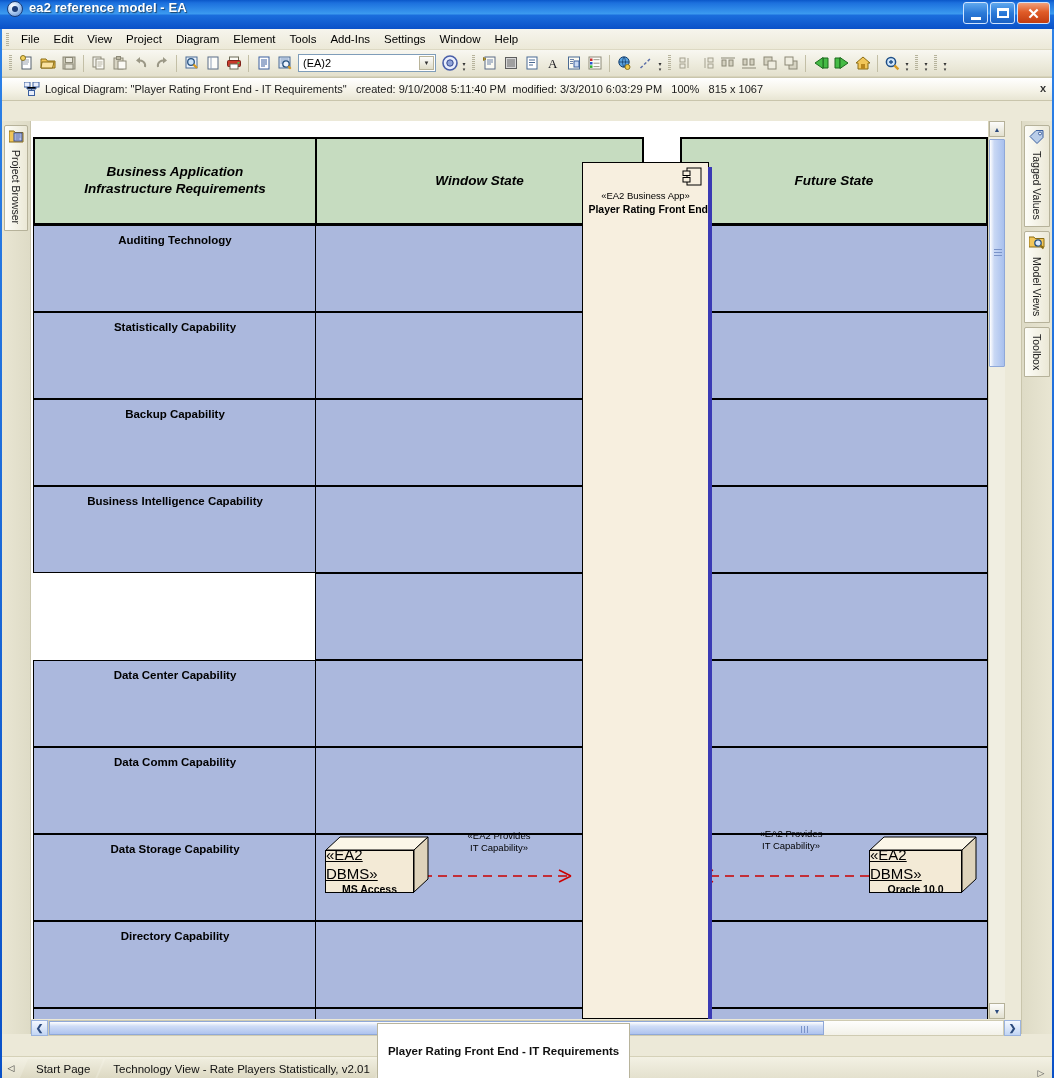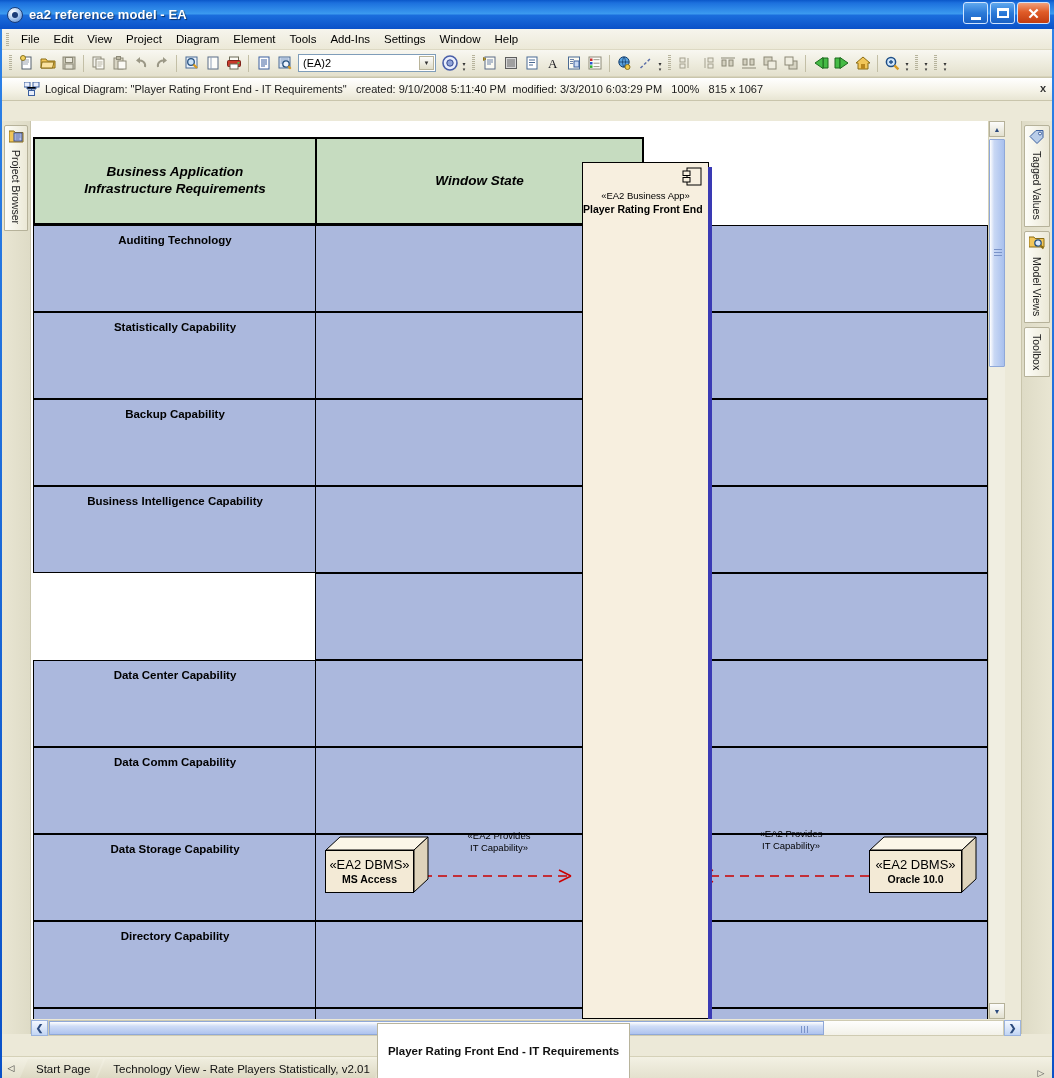--- a/index.html
+++ b/index.html
@@ -9,21 +9,21 @@
     background:#ece9d8;
     -webkit-font-smoothing:antialiased;
   }
   
   #app{position:relative;width:1054px;height:1078px;
        background:linear-gradient(to bottom,#0a51c8 0%,#1b6edd 3px,#2d82e8 8px,#0a51c8 100%);
        box-sizing:border-box;padding:0;}
   
   #titlebar{height:29px;position:relative;
     background:linear-gradient(to bottom,#0b57c9 0%,#1c70dd 10%,#3c9bf0 48%,#1b6edd 52%,#0a51c8 100%);
-    display:flex;align-items:center;}
+    display:flex;align-items:flex-start;}
   #titlebar .tb-icon{width:18px;height:18px;margin:0 5px 0 6px;position:relative;flex:none;}
   #titlebar .tb-icon .disc{position:absolute;left:1px;top:1px;width:16px;height:16px;border-radius:50%;
      background:radial-gradient(circle at 35% 30%,#fff 0%,#bcd6f5 40%,#4b7fc9 100%);
      border:1px solid #1b3d78;box-sizing:border-box;}
   #titlebar .tb-icon .disc:after{content:"";position:absolute;left:4px;top:4px;width:6px;height:6px;
      border-radius:50%;background:#1b3d78;}
   #title-text{color:#fff;font-size:13px;font-weight:bold;text-shadow:1px 1px 1px rgba(0,0,0,.55);
      letter-spacing:.1px;}
   #wincontrols{position:absolute;right:4px;top:2px;display:flex;gap:2px;}
   .wbtn{width:25px;height:22px;border:1px solid #cfe4ff;border-radius:3px;position:relative;
@@ -123,26 +123,26 @@
   .grid-header{position:absolute;background:#c6dcc0;border:2px solid #000;box-sizing:border-box;
      display:flex;align-items:center;justify-content:center;text-align:center;}
   .grid-header .ht{font-size:13.5px;font-weight:bold;font-style:italic;color:#000;line-height:1.25;}
   .grid-cell{position:absolute;background:#abb8dd;border:1px solid #000;box-sizing:border-box;}
   .grid-cell .ct{position:absolute;left:0;right:0;top:8px;text-align:center;font-size:11.5px;
      font-weight:bold;color:#000;}
   .node3d{position:absolute;}
   .node3d .face{position:absolute;left:0;bottom:0;width:88px;height:42px;background:#f3ead6;
      border:1px solid #000;box-sizing:border-box;display:flex;flex-direction:column;align-items:center;
      justify-content:center;}
-  .node3d .face .s{font-size:13px;color:#000;line-height:1.25;}
+  .node3d .face .s{font-size:15px;color:#000;line-height:1.25;text-decoration:underline;}
   .node3d .face .n{font-size:10.5px;font-weight:bold;color:#000;line-height:1.3;}
   .node3d svg{position:absolute;left:0;top:0;}
   .comp-box{position:absolute;background:#f7efdf;border:1px solid #000;box-sizing:border-box;}
   .comp-box .cs{position:absolute;left:0;right:0;top:27px;text-align:center;font-size:9.5px;color:#000;}
-  .comp-box .cn{position:absolute;left:0;right:0;top:40px;text-align:left;font-size:10.5px;
+  .comp-box .cn{position:absolute;left:0;right:0;top:40px;text-align:right;font-size:10.5px;
      font-weight:bold;color:#000;line-height:1.22;}
   .comp-box .shadow{position:absolute;right:-4px;top:4px;width:4px;bottom:-4px;background:#3a3ab4;}
   .conn-label{position:absolute;text-align:center;font-size:9.5px;color:#000;line-height:1.3;}
 </style>
 </head>
 <body>
 
 <div id="app">
 
   <div id="titlebar">
@@ -449,20 +449,23 @@
 
           <div class="grid-header" style="left:2px;top:16px;width:284px;height:88px;">
             <div class="ht">
               <div>Business Application</div>
               <div>Infrastructure Requirements</div>
             </div>
           </div>
           <div class="grid-header" style="left:284px;top:16px;width:329px;height:88px;">
             <div class="ht">Window State</div>
           </div>
+          <div class="grid-header" style="left:649px;top:16px;width:308px;height:88px;">
+            <div class="ht">Future State</div>
+          </div>
 
           <div class="grid-cell" style="left:2px;top:104px;width:284px;height:87px;">
             <div class="ct">Auditing Technology</div>
             </div>
           <div class="grid-cell" style="left:284px;top:104px;width:270px;height:87px;"></div>
           <div class="grid-cell" style="left:678px;top:104px;width:279px;height:87px;"></div>
 
           <div class="grid-cell" style="left:2px;top:191px;width:284px;height:87px;">
             <div class="ct">Statistically Capability</div>
             </div>

